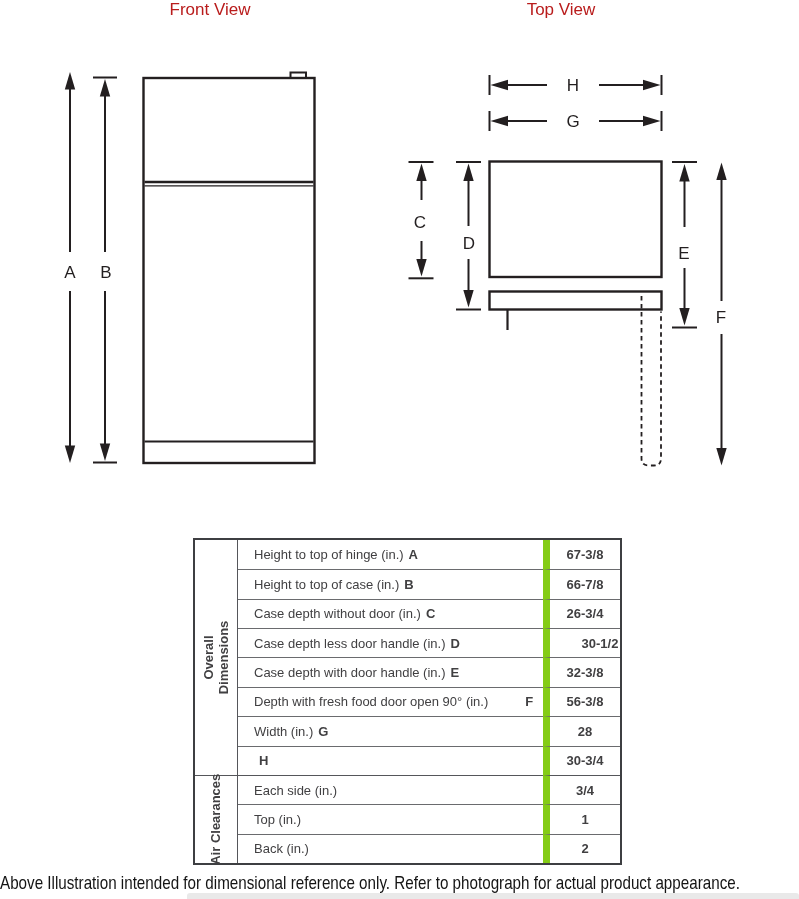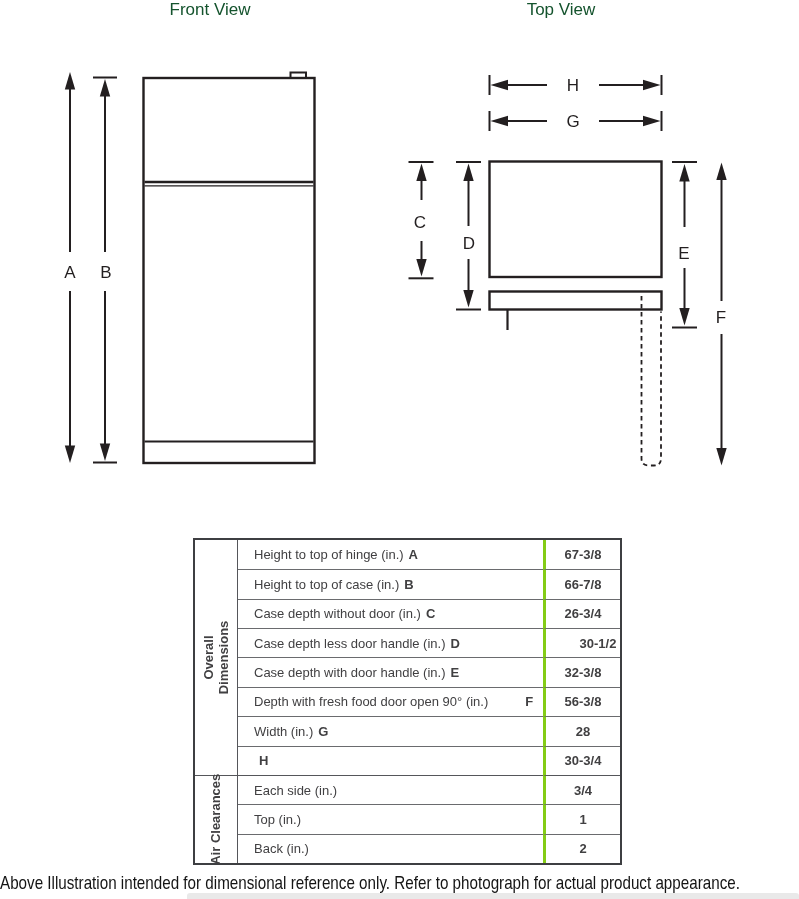--- a/index.html
+++ b/index.html
@@ -1,38 +1,38 @@
 <!DOCTYPE html>
 <html><head>
 <meta charset="utf-8">
 <style>
   html,body{margin:0;padding:0;background:#fff;}
   .page{position:relative;width:799px;height:899px;background:#fff;overflow:hidden;
         font-family:"Liberation Sans",sans-serif;color:#231f20;}
-  .title{position:absolute;font-size:17px;line-height:18px;color:#14532d;
+  .title{position:absolute;font-size:17px;line-height:18px;color:#b91c1c;
          transform:translateX(-50%);white-space:nowrap;}
   .diagram-svg{position:absolute;left:0;top:0;}
   .dim-label{position:absolute;font-size:17px;line-height:17px;color:#231f20;
              transform:translate(-50%,-50%);}
   
   .spec-table{position:absolute;left:193px;top:538px;width:429px;height:327px;
               box-sizing:border-box;border:2px solid #3e3f42;
               display:grid;grid-template-columns:43px 305px 1fr;
               grid-template-rows:repeat(11,1fr);
               font-size:13px;color:#414042;}
   .group-cell{grid-column:1;border-right:1px solid #55565a;
               display:flex;align-items:center;justify-content:center;overflow:visible;}
   .g1{grid-row:1/9;}
   .g2{grid-row:9/12;border-top:1px solid #55565a;}
   .rot{transform:rotate(-90deg);width:96px;text-align:center;font-weight:bold;
        font-size:13px;line-height:14.5px;flex:none;}
   .c-desc{grid-column:2;display:flex;align-items:center;padding-left:16px;
           white-space:nowrap;overflow:hidden;}
   .c-desc .key{font-weight:bold;margin-left:5px;}
-  .c-val{grid-column:3;border-left:3px solid #84cc16;display:flex;
+  .c-val{grid-column:3;border-left:7px solid #84cc16;display:flex;
          align-items:center;justify-content:center;font-weight:bold;text-align:right;}
   .bt{border-top:1px solid #6a6b6e;}
   .bts{border-top:1px solid #55565a;}
   .footer{position:absolute;left:0;top:872px;width:699px;font-size:19px;
           line-height:21px;color:#141414;white-space:nowrap;}
   .footer .squeeze{display:inline-block;transform:scaleX(0.80);
           transform-origin:0 50%;}
   .bottom-bar{position:absolute;left:187px;top:893px;width:612px;height:6px;
           background:#e9e9e9;border-radius:3px 3px 0 0;}
 </style>

